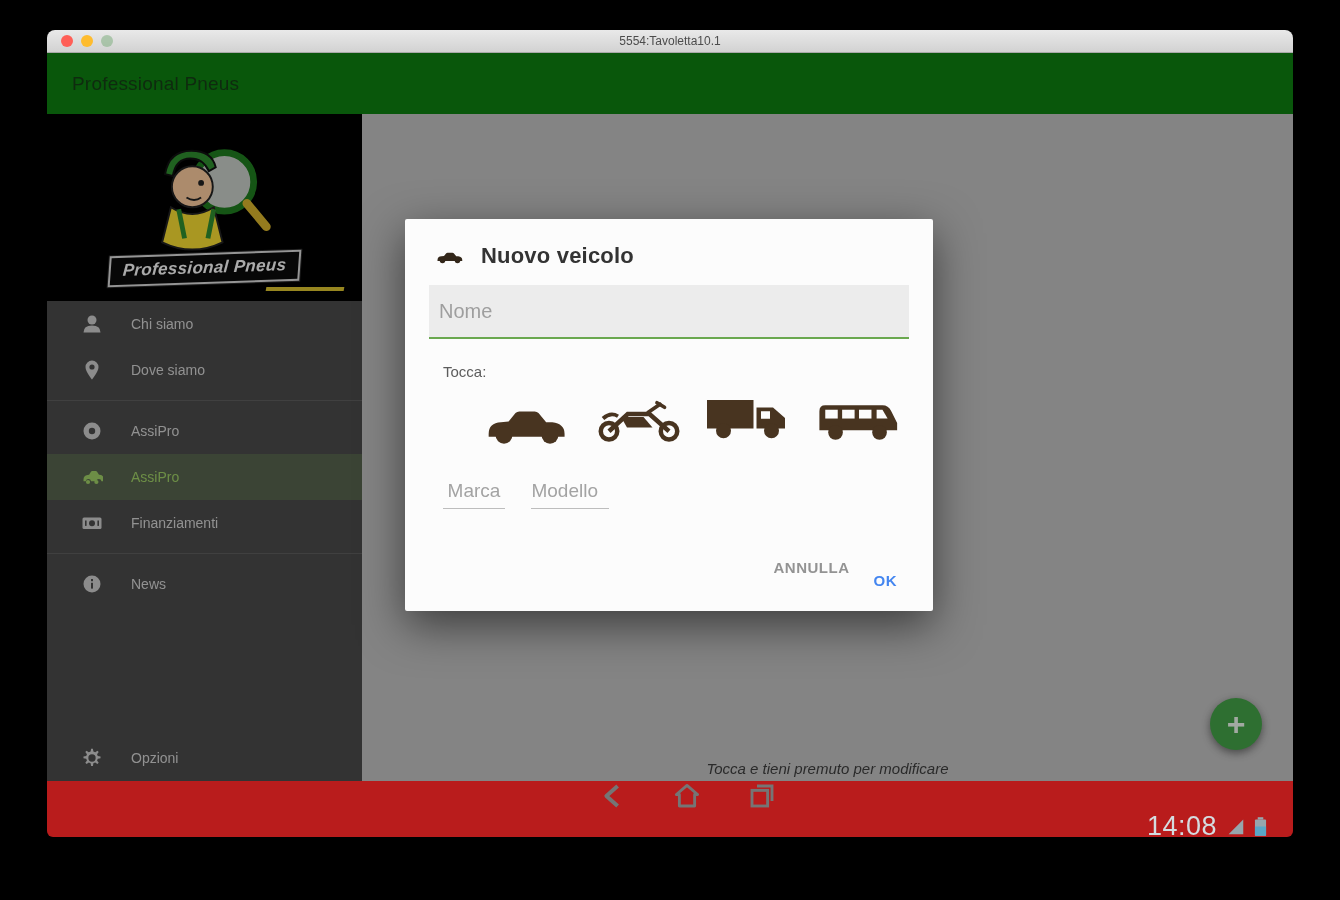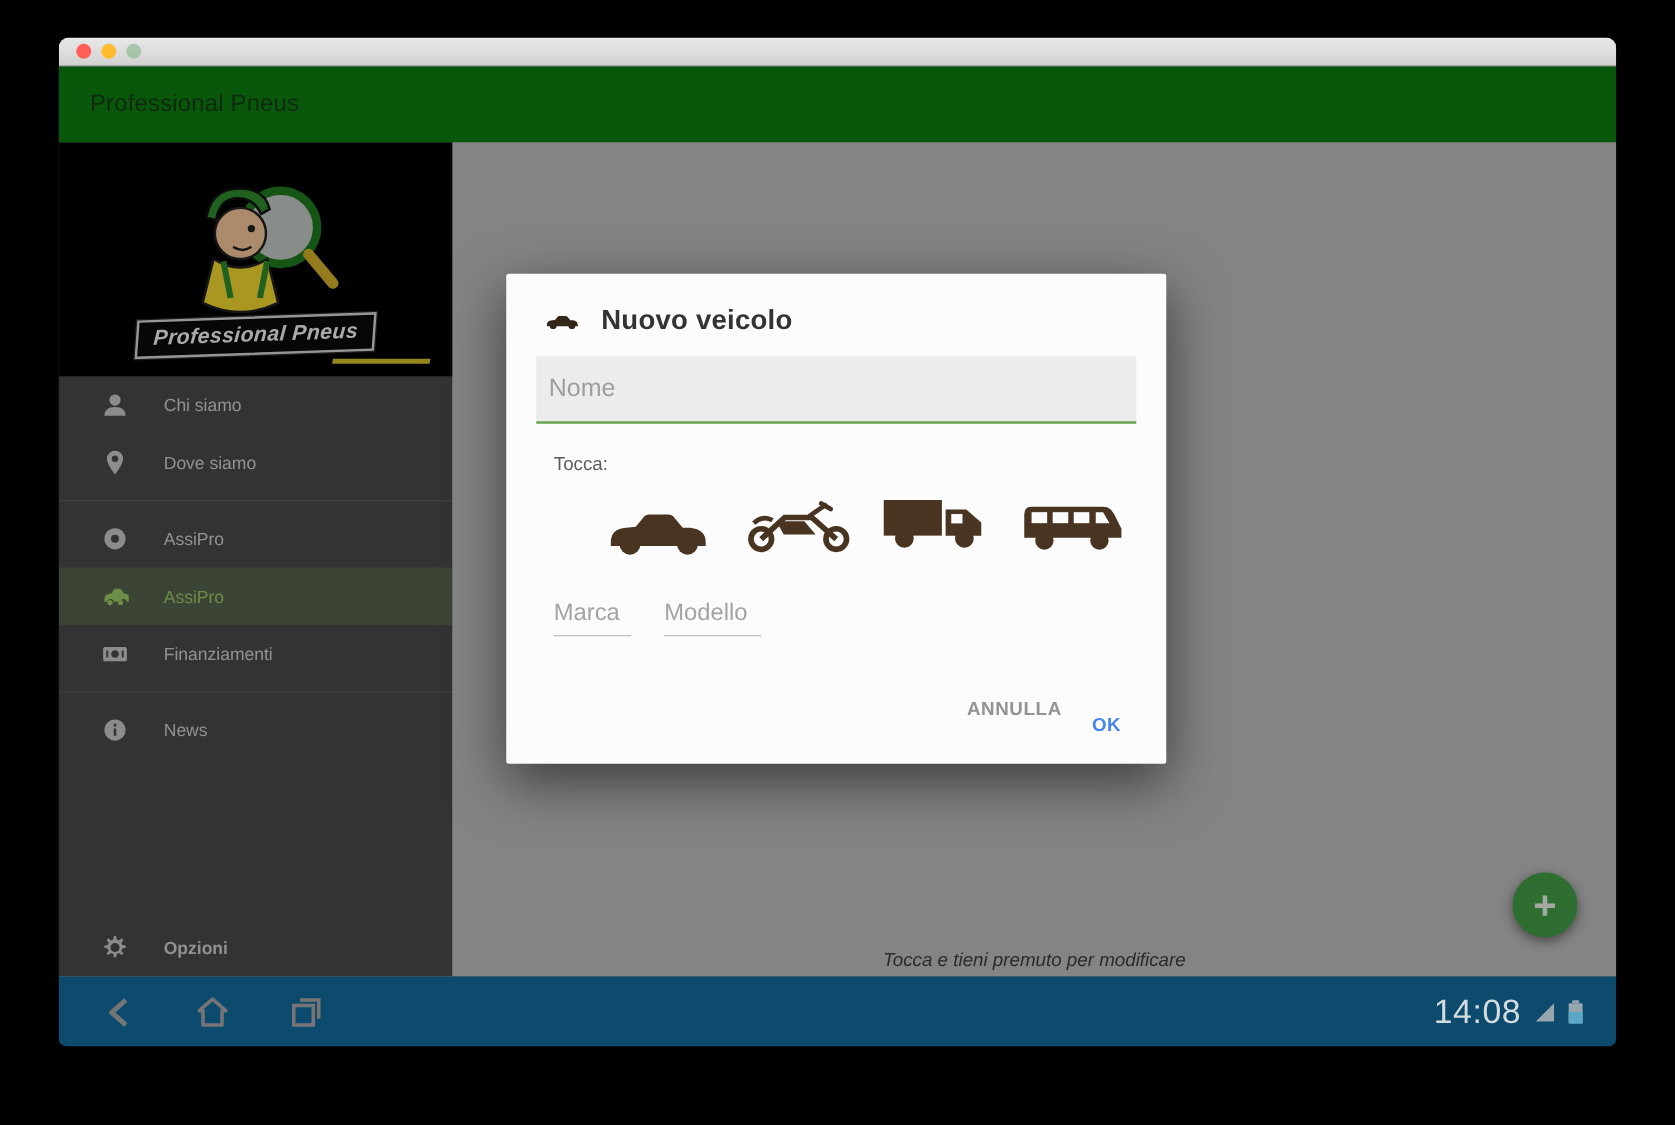--- a/index.html
+++ b/index.html
@@ -35,21 +35,21 @@
   .logo-tagline-bar { width:78px; height:4px; background:#d8c12e; margin:3px 18px 0 auto; transform:skewX(-10deg); }
 
   .menu { }
   .menu-item { height:46px; display:flex; align-items:center; padding-left:34px; cursor:pointer; }
   .menu-item .mi-icon { width:22px; height:22px; margin-right:28px; color:#c9c9c9; flex:none; }
   .menu-item .mi-label { font-size:14px; color:#d0d0d0; }
   .menu-item.selected { background:#55624c; }
   .menu-item.selected .mi-icon { color:#9ccc65; }
   .menu-item.selected .mi-label { color:#9ccc65; }
   .menu-divider { height:1px; background:rgba(255,255,255,.10); margin:7px 0; }
-  .menu-item.bottom { position:absolute; bottom:0; left:0; right:0;font-weight:bold; }
+  .menu-item.bottom { position:absolute; bottom:0; left:0; right:0; }
 
   
   .main { flex:1; position:relative; background:#bdbdbd; }
   .hint { position:absolute; bottom:4px; left:0; right:0; text-align:center; font-style:italic; font-size:15px; color:#3d3d3d; }
   .fab { position:absolute; right:31px; bottom:31px; width:52px; height:52px; border-radius:50%;
          background:#43a047; color:#e9f3e9; font-size:32px; line-height:1; display:flex; align-items:center;
          justify-content:center; box-shadow:0 3px 9px rgba(0,0,0,.45); cursor:pointer; font-weight:bold; }
 
   
   .scrim { position:absolute; left:0; top:0; right:0; bottom:0; background:rgba(0,0,0,.30); z-index:5; }
@@ -67,48 +67,49 @@
   .dlg-tipo { margin:24px 0 0 38px; font-size:15px; color:#5c5c5c; }
 
   .veh-row { display:flex; justify-content:space-between; align-items:flex-end; padding:10px 30px 0 76px; }
   .veh { color:#483420; cursor:pointer; }
   .veh svg { display:block; }
 
   .brand-row { margin:34px 0 0 38px; }
   .mini-field { border:none; border-bottom:1px solid #bdbdbd; background:transparent; font-size:19px;
                 color:#333; padding:0 0 6px 0; outline:none; margin-right:22px; font-family:"Liberation Sans", sans-serif; }
   .mini-field::placeholder { color:#a3a3a3; }
-  .mini-field.marca { width:62px; }
+  .mini-field.marca { width:62px;text-align:center; }
   .mini-field.modello { width:78px; }
 
   .dlg-actions { position:absolute; right:34px; bottom:16px; display:flex; align-items:center; gap:20px; }
   .btn-text { background:none; border:none; font-weight:bold; font-size:15px; letter-spacing:.5px;
               cursor:pointer; padding:6px 2px; font-family:"Liberation Sans", sans-serif; }
   .btn-cancel { color:#939393; }
   .btn-ok { color:#4486f0;margin-top:27px; }
 
   
-  .navbar { height:57px; background:#0c4a6e; display:flex; align-items:center; }
+  .navbar { height:57px; background:#b91c1c; display:flex; align-items:center;flex-direction:column; }
   .nav-left { display:flex; align-items:center; gap:45px; padding-left:33px; }
   .nav-btn { width:30px; height:30px; color:#757575; cursor:pointer; }
   .nav-right { margin-left:auto; display:flex; align-items:center; gap:9px; padding-right:26px; }
   .clock { font-size:27px; color:#d4dce0; letter-spacing:.5px; }
   .status-icon { display:block; }
 </style>
 </head>
 <body>
 
 <div class="emu-window">
 
   <div class="titlebar">
     <div class="dots">
       <span class="dot red"></span>
       <span class="dot yellow"></span>
       <span class="dot green"></span>
     </div>
+    <div class="titlebar-title">5554:Tavoletta10.1</div>
   </div>
 
   <div class="app">
 
     <div class="appbar">
       <span class="appbar-title">Professional Pneus</span>
     </div>
 
     <div class="app-body">
 

